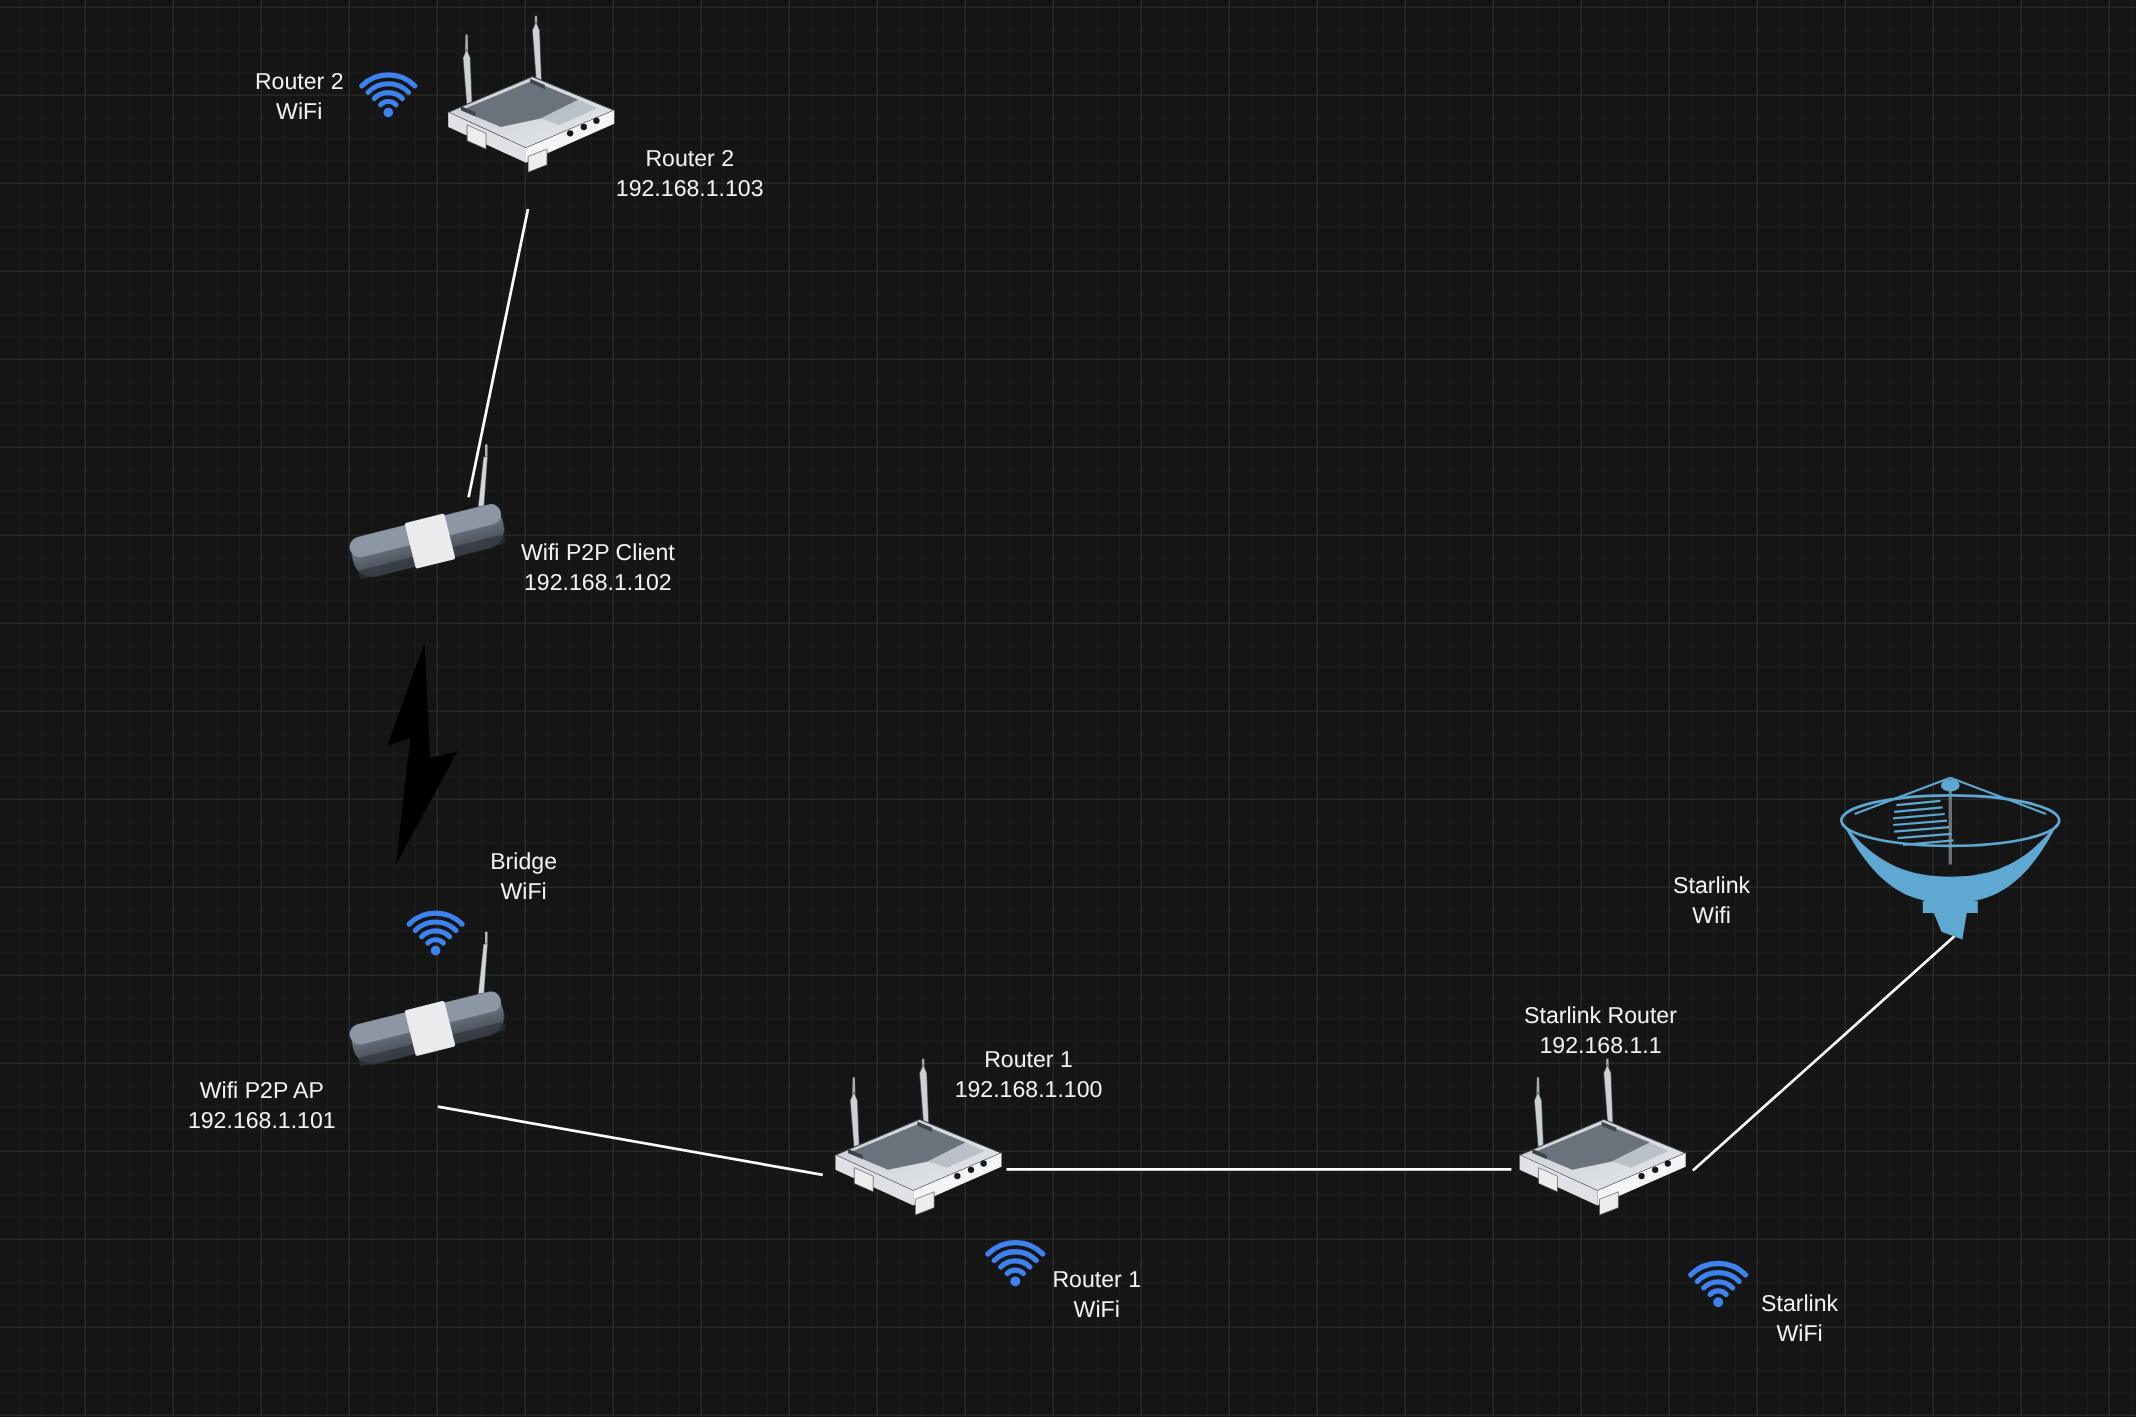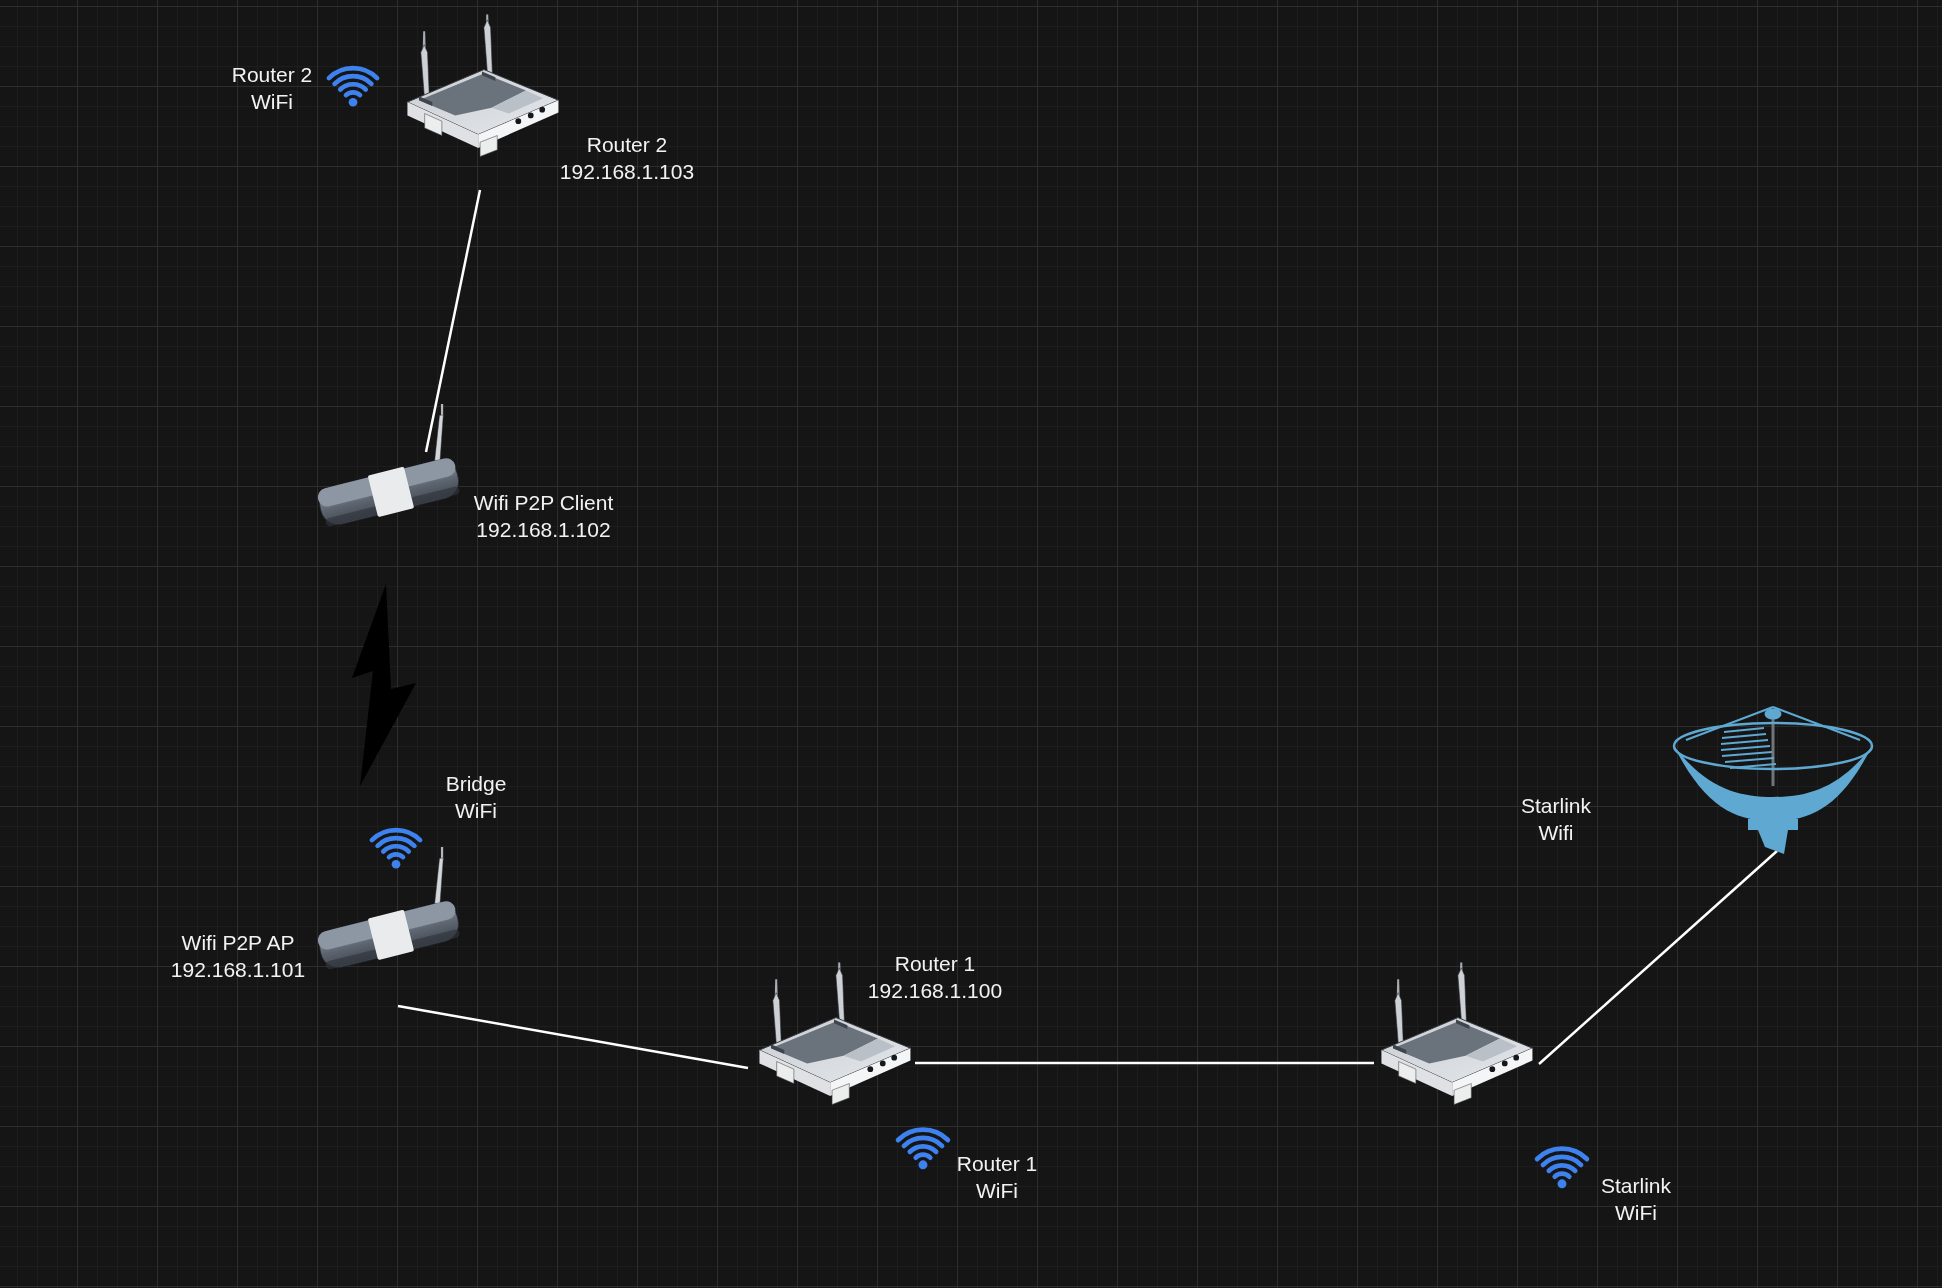--- a/index.html
+++ b/index.html
@@ -150,21 +150,21 @@
     <div>Bridge</div>
     <div>WiFi</div>
   </div>
   <svg class="node wifi" style="left:365px;top:820px" width="62" height="50" viewBox="0 0 100 78">
       <use href="#sym-wifi"></use>
     </svg>
 
   <svg class="node" style="left:315px;top:843px" width="158" height="140" viewBox="0 0 170 150">
       <use href="#sym-ap"></use>
     </svg>
-  <div class="label" style="left:146px;top:929px;width:184px">
+  <div class="label" style="left:146px;top:978px;width:184px">
     <div>Wifi P2P AP</div>
     <div>192.168.1.101</div>
   </div>
 
   <svg class="node" style="left:748px;top:962px" width="172" height="158" viewBox="0 0 180 165">
       <use href="#sym-router"></use>
     </svg>
   <div class="label" style="left:843px;top:950px;width:184px">
     <div>Router 1</div>
     <div>192.168.1.100</div>
@@ -173,20 +173,24 @@
       <use href="#sym-wifi"></use>
     </svg>
   <div class="label" style="left:936px;top:1150px;width:122px">
     <div>Router 1</div>
     <div>WiFi</div>
   </div>
 
   <svg class="node" style="left:1370px;top:962px" width="172" height="158" viewBox="0 0 180 165">
       <use href="#sym-router"></use>
     </svg>
+  <div class="label" style="left:1354px;top:910px;width:202px">
+    <div>Starlink Router</div>
+    <div>192.168.1.1</div>
+  </div>
   <svg class="node wifi" style="left:1530px;top:1139px" width="64" height="50" viewBox="0 0 100 78">
       <use href="#sym-wifi"></use>
     </svg>
   <div class="label" style="left:1575px;top:1172px;width:122px">
     <div>Starlink</div>
     <div>WiFi</div>
   </div>
 
   <svg class="node dishsvg" style="left:1668px;top:700px" width="210" height="155" viewBox="0 0 210 155">
       <use href="#sym-dish"></use>

